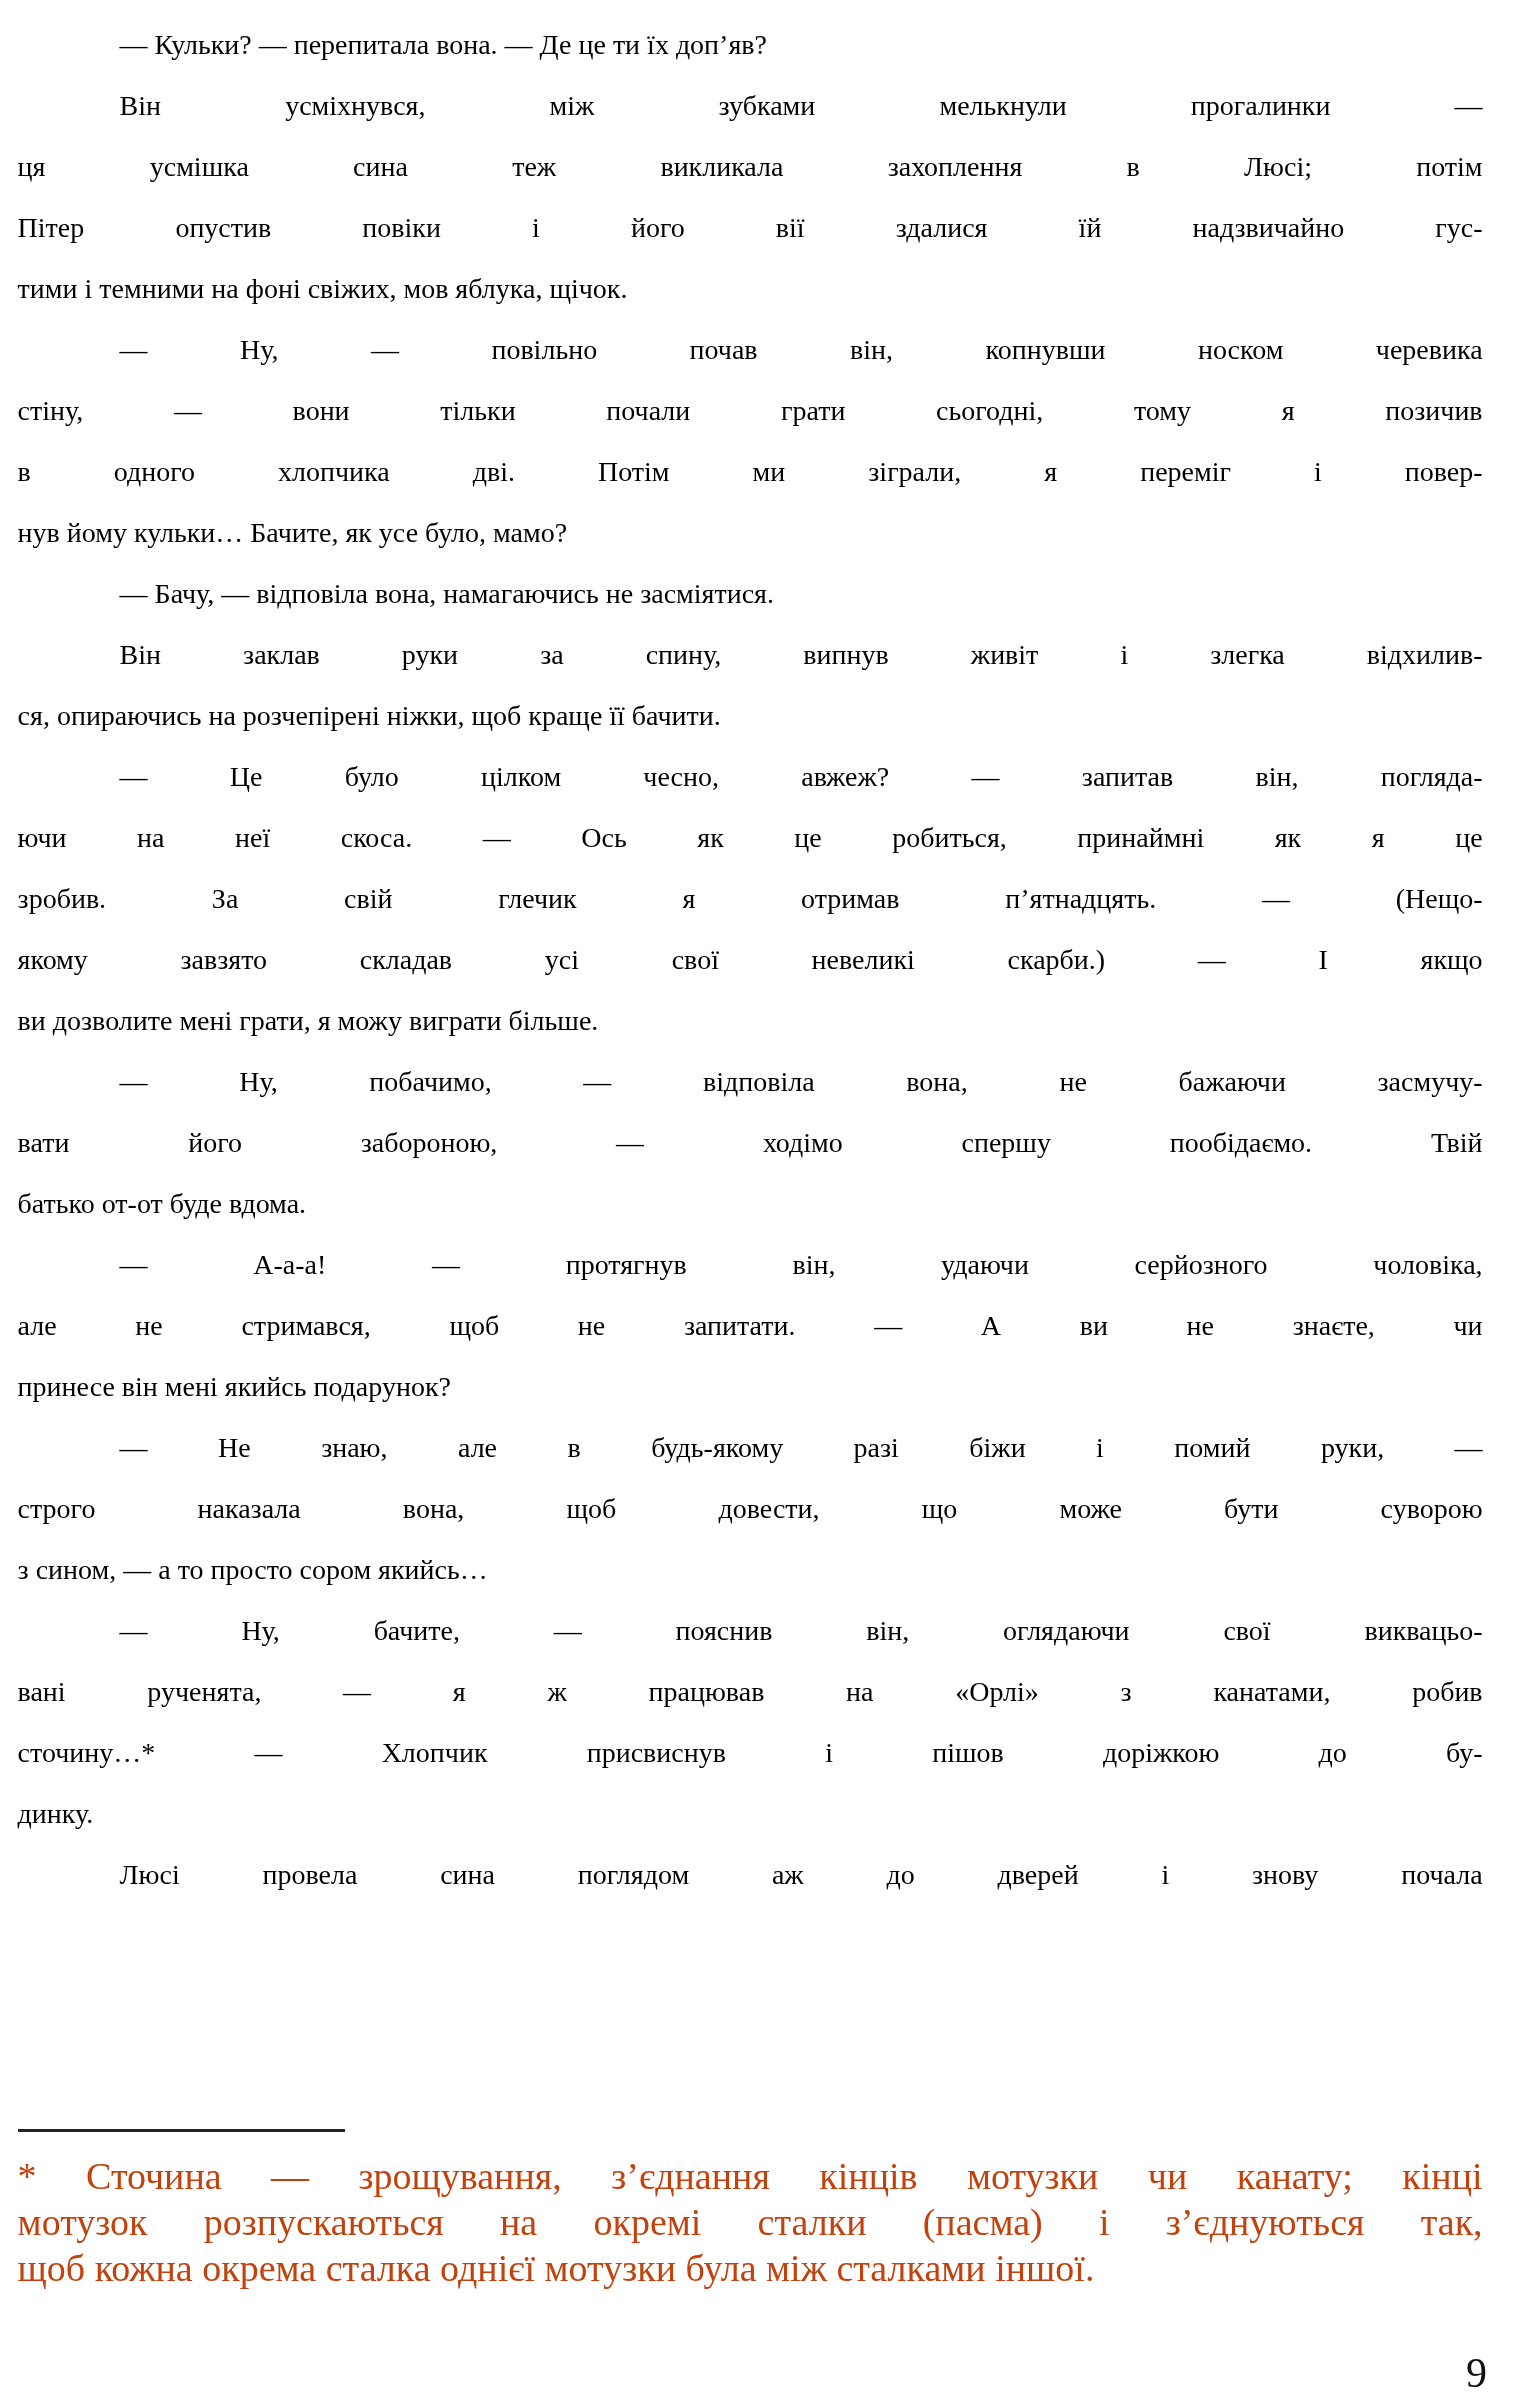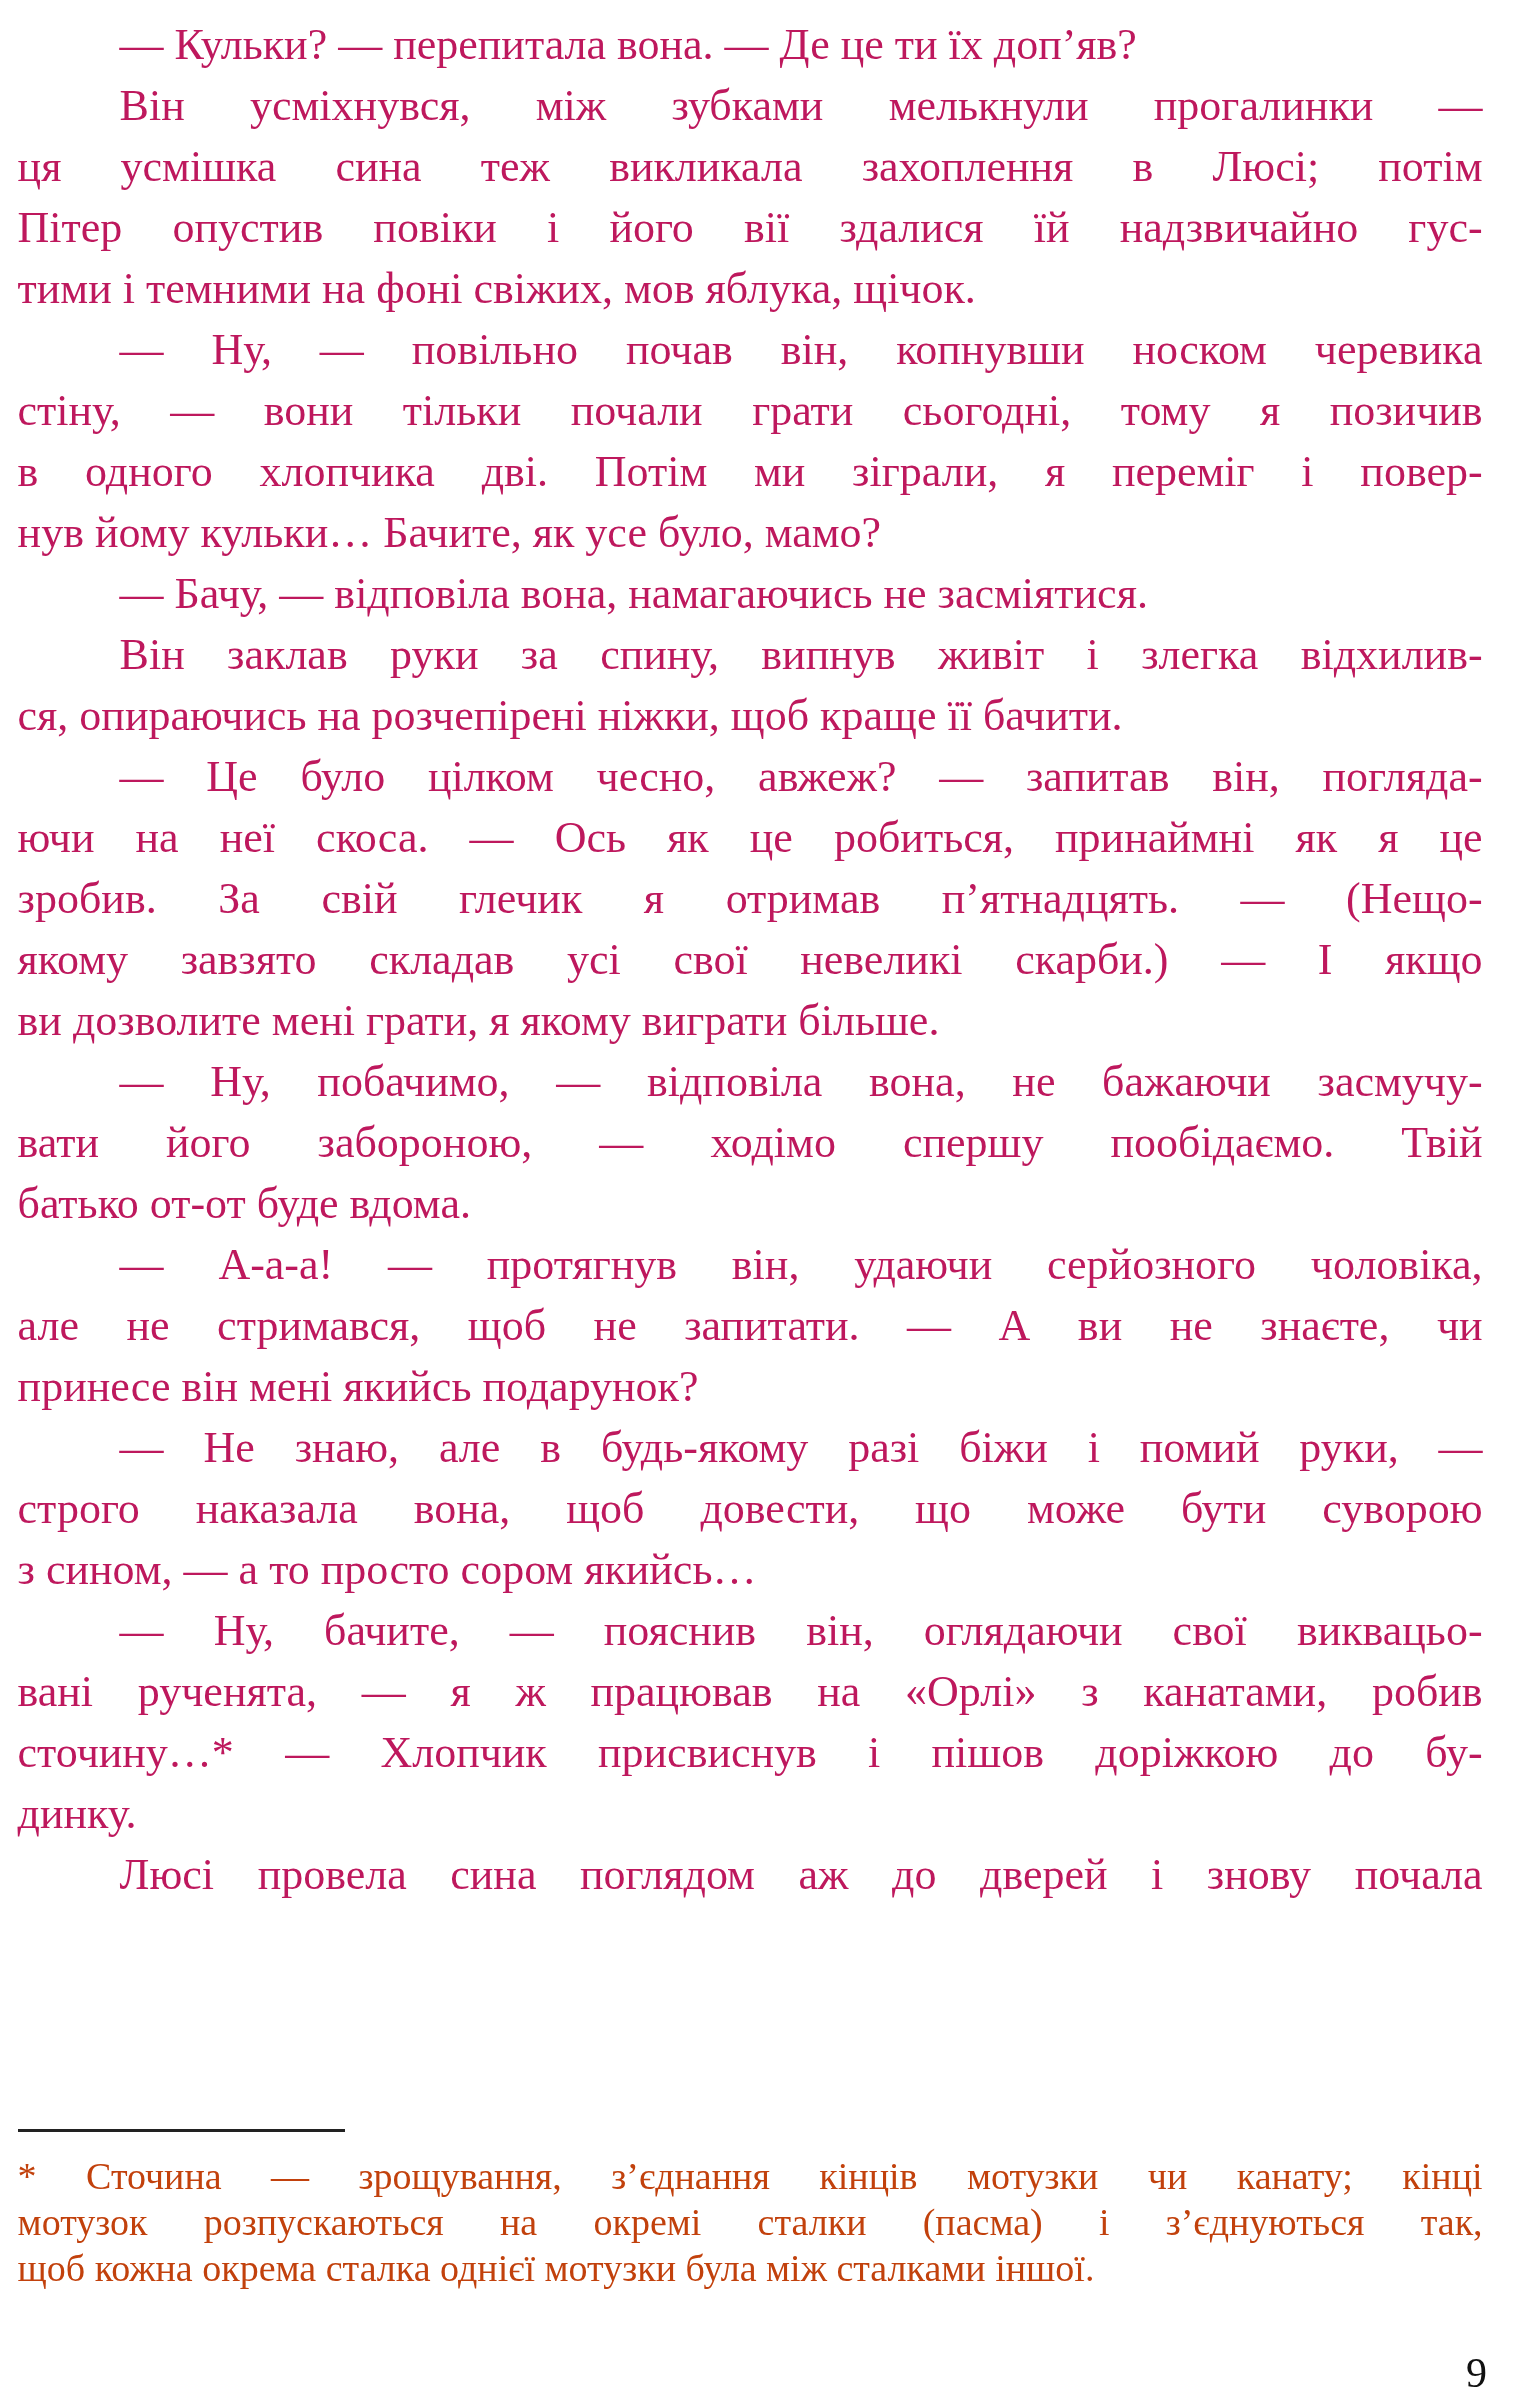--- a/index.html
+++ b/index.html
@@ -1,21 +1,21 @@
 <!DOCTYPE html>
 <html style="font-size:12.8px"><head>
 <meta charset="utf-8">
 <style>
   html, body { margin: 0; padding: 0; background: #ffffff; }
   body { width: 1537px; height: 2401px; position: relative; overflow: hidden; }
   .page {
     position: absolute; left: 17.6px; top: 14.4px; width: 1465px;
     font-family: "Liberation Serif", "DejaVu Serif", serif;
-    color: #be185d;
-    font-size: 44px;
+    color: #000000;
+    font-size: 28px;
     line-height: 61px;
   }
   .line {
     display: block; white-space: nowrap; height: 61px;
     text-align: justify; text-align-last: justify;
   }
   .line.last { text-align-last: left; }
   .line.indent { padding-left: 102px; }
   .footnote-area {
     position: absolute; left: 17.6px; top: 2124px; width: 1465px;
@@ -44,21 +44,21 @@
   <div class="line">стіну, — вони тільки почали грати сьогодні, тому я позичив</div>
   <div class="line">в одного хлопчика дві. Потім ми зіграли, я переміг і повер-</div>
   <div class="line last">нув йому кульки… Бачите, як усе було, мамо?</div>
   <div class="line indent last">— Бачу, — відповіла вона, намагаючись не засміятися.</div>
   <div class="line indent">Він заклав руки за спину, випнув живіт і злегка відхилив-</div>
   <div class="line last">ся, опираючись на розчепірені ніжки, щоб краще її бачити.</div>
   <div class="line indent">— Це було цілком чесно, авжеж? — запитав він, погляда-</div>
   <div class="line">ючи на неї скоса. — Ось як це робиться, принаймні як я це</div>
   <div class="line">зробив. За свій глечик я отримав п’ятнадцять. — (Нещо-</div>
   <div class="line">якому завзято складав усі свої невеликі скарби.) — І якщо</div>
-  <div class="line last">ви дозволите мені грати, я якому виграти більше.</div>
+  <div class="line last">ви дозволите мені грати, я можу виграти більше.</div>
   <div class="line indent">— Ну, побачимо, — відповіла вона, не бажаючи засмучу-</div>
   <div class="line">вати його забороною, — ходімо спершу пообідаємо. Твій</div>
   <div class="line last">батько от-от буде вдома.</div>
   <div class="line indent">— А-а-а! — протягнув він, удаючи серйозного чоловіка,</div>
   <div class="line">але не стримався, щоб не запитати. — А ви не знаєте, чи</div>
   <div class="line last">принесе він мені якийсь подарунок?</div>
   <div class="line indent">— Не знаю, але в будь-якому разі біжи і помий руки, —</div>
   <div class="line">строго наказала вона, щоб довести, що може бути суворою</div>
   <div class="line last">з сином, — а то просто сором якийсь…</div>
   <div class="line indent">— Ну, бачите, — пояснив він, оглядаючи свої виквацьо-</div>

